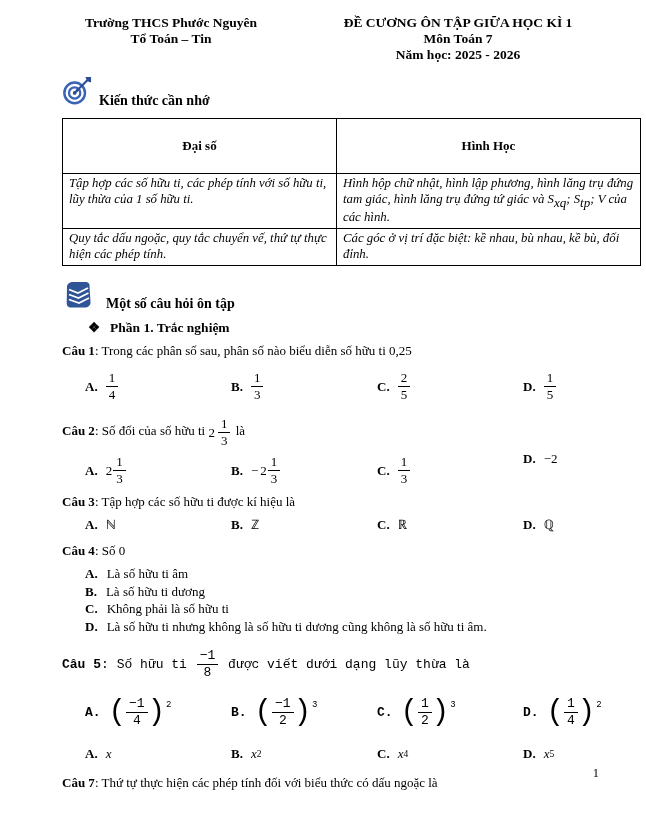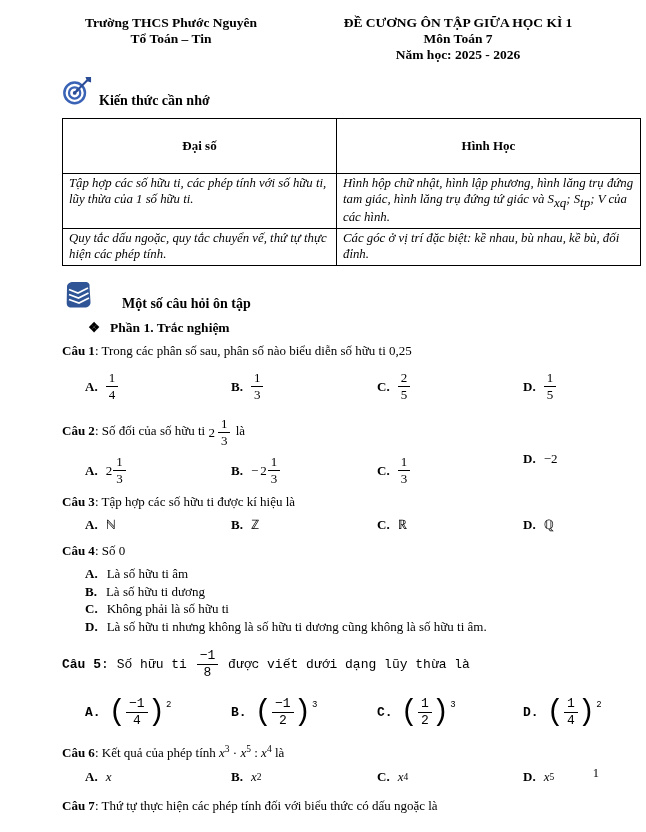--- a/index.html
+++ b/index.html
@@ -103,21 +103,21 @@
       <td>Tập hợp các số hữu ti, các phép tính với số hữu ti, lũy thừa của 1 số hữu ti.</td>
       <td><span>Hình hộp chữ nhật, hình lập phương, hình lăng trụ đứng tam giác, hình lăng trụ đứng tứ giác và </span><span>S</span><sub>xq</sub><span>; </span><span>S</span><sub>tp</sub><span>; </span><span>V</span><span> của các hình.</span></td>
     </tr>
     <tr>
       <td>Quy tắc dấu ngoặc, quy tắc chuyển vế, thứ tự thực hiện các phép tính.</td>
       <td>Các góc ở vị trí đặc biệt: kề nhau, bù nhau, kề bù, đối đỉnh.</td>
     </tr>
   </tbody>
     </table>
 
-  <div class="sec-heading" style="margin-top:14px;gap:28px;">
+  <div class="sec-heading" style="margin-top:14px;gap:12px;">
     <span class="icon">
       <svg width="32" height="29" viewBox="0 0 32 29">
         <path fill="#2f5597" d="M5 7 C5 3.5 8 2 11 2 L23 2 C26.5 2 28 4 27.5 6.5 L28.5 22 C28.8 25.5 26 27.5 22.5 27.5 L9.5 27.5 C6 27.5 4.5 25.5 4.7 22.5 Z"></path>
         <path d="M7 9.5 L16 13 L26 8" stroke="#ffffff" stroke-width="1.7" fill="none"></path>
         <path d="M7 14.5 L16.5 18 L26.5 13" stroke="#ffffff" stroke-width="1.7" fill="none"></path>
         <path d="M7 19.5 L17 23 L27 18" stroke="#ffffff" stroke-width="1.7" fill="none"></path>
       </svg>
     </span>
     <span class="txt">Một số câu hỏi ôn tập</span>
   </div>
@@ -297,21 +297,20 @@
               <span class="fden">4</span>
             </span>
             <span class="paren">)</span>
             <span class="pexp">2</span>
           </span>
         </span>
     </div>
   </div>
 
   <div class="q mt6">
-    <span class="q-stmt"><span class="q-label">Câu 6</span><span>: </span><span>Kết quả của phép tính </span><span class="it">x</span><span class="sup">3</span><span> · </span><span class="it">x</span><span class="sup">5</span><span> : </span><span class="it">x</span><span class="sup">4</span><span> là</span></span>
     <div class="opts opts-h20 mt6">
       <span class="opt">
           <span class="q-label">A.</span>
           <span class="it">x</span>
           <span class="sup"></span>
         </span>
       <span class="opt">
           <span class="q-label">B.</span>
           <span class="it">x</span>
           <span class="sup">2</span>

